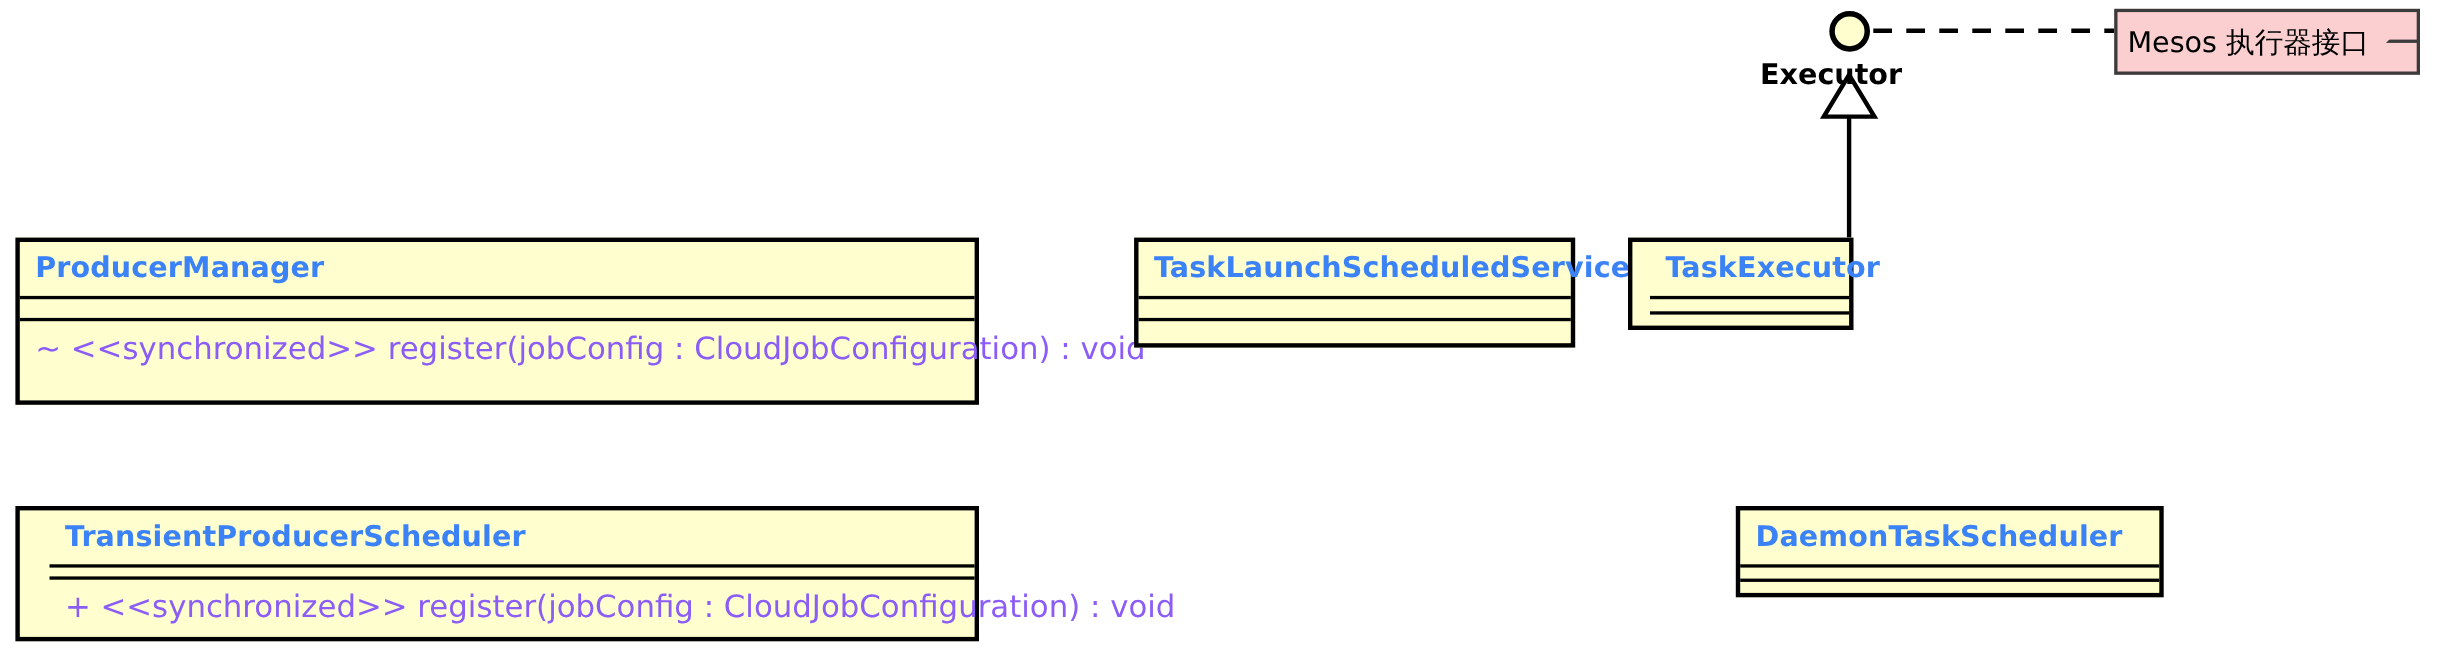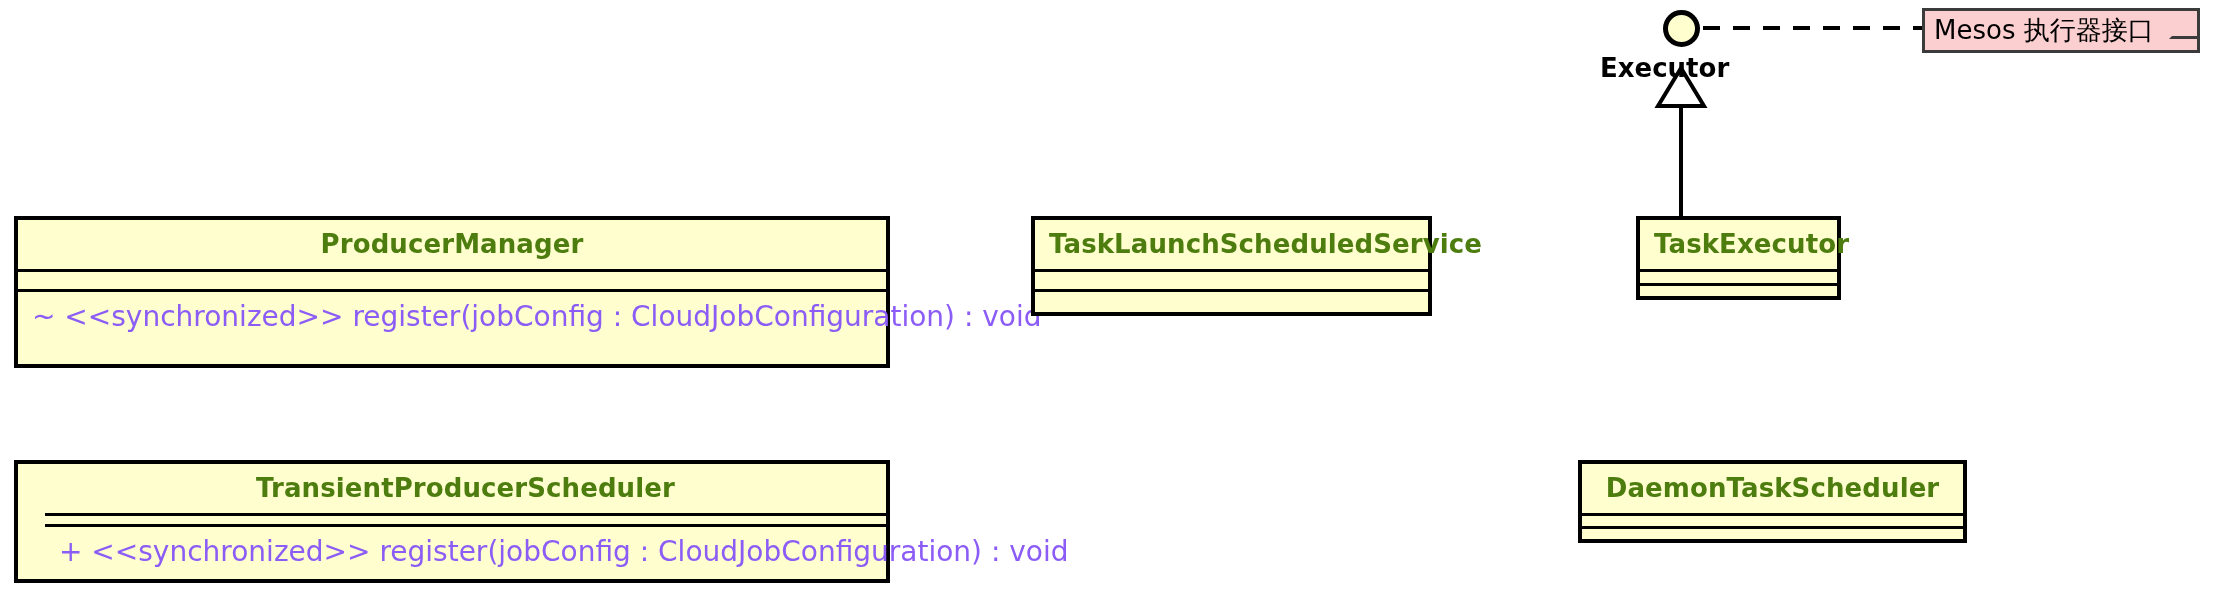--- a/index.html
+++ b/index.html
@@ -29,24 +29,23 @@
   .uml-class {
     position: absolute;
     box-sizing: border-box;
     border: 4px solid #000000;
     background: #FEFECE;
     display: flex;
     flex-direction: column;
   }
   .uml-name-row {
     box-sizing: border-box;
-    text-align: center;
     font-weight: bold;
     font-size: 26px;
-    color: #4d7c0f;
+    color: #3b82f6;
     letter-spacing: 0.1px;
     padding: 9px 14px 10px 14px;
     white-space: nowrap;
   }
   .uml-divider {
     height: 0;
     border-top: 3px solid #000000;
   }
   .uml-compartment {
     box-sizing: border-box;
@@ -126,21 +125,21 @@
 
     <line x1="1703" y1="28" x2="1922" y2="28" stroke="#000000" stroke-width="4" stroke-dasharray="17,13"></line>
 
     <line x1="1681" y1="105" x2="1681" y2="216" stroke="#000000" stroke-width="4"></line>
     <polygon points="1681,68 1704,106 1658,106" fill="#FFFFFF" stroke="#000000" stroke-width="4" stroke-linejoin="miter"></polygon>
   </svg>
 
   <div class="lollipop-circle" style="left:1663px; top:10px; width:37px; height:37px;"></div>
   <div class="lollipop-label" style="left:1600px; top:53px; width:163px;">Executor</div>
 
-  <div class="uml-note" style="left:1922px; top:8px; width:278px; height:45px;">
+  <div class="uml-note" style="left:1922px; top:8px; width:278px; height:60px;">
     <span>Mesos 执行器接口</span>
     <span class="fold"></span>
   </div>
 
   <div class="uml-class" style="left:14px; top:216px; width:876px; height:152px;">
     <div class="uml-name-row">ProducerManager</div>
     <div class="uml-divider"></div>
     <div class="uml-compartment empty"></div>
     <div class="uml-divider"></div>
     <div class="uml-compartment">
@@ -148,21 +147,21 @@
     </div>
   </div>
 
   <div class="uml-class" style="left:1031px; top:216px; width:401px; height:100px;">
     <div class="uml-name-row">TaskLaunchScheduledService</div>
     <div class="uml-divider"></div>
     <div class="uml-compartment empty"></div>
     <div class="uml-divider"></div>
   </div>
 
-  <div class="uml-class" style="left:1636px; top:216px; width:205px; height:84px;">
+  <div class="uml-class" style="left:1480px; top:216px; width:205px; height:84px;padding-left:16px;">
     <div class="uml-name-row">TaskExecutor</div>
     <div class="uml-divider"></div>
     <div class="uml-compartment empty"></div>
     <div class="uml-divider"></div>
     <div class="uml-compartment empty"></div>
   </div>
 
   <div class="uml-class" style="left:14px; top:460px; width:876px; height:123px;padding-left:27px;">
     <div class="uml-name-row">TransientProducerScheduler</div>
     <div class="uml-divider"></div>

